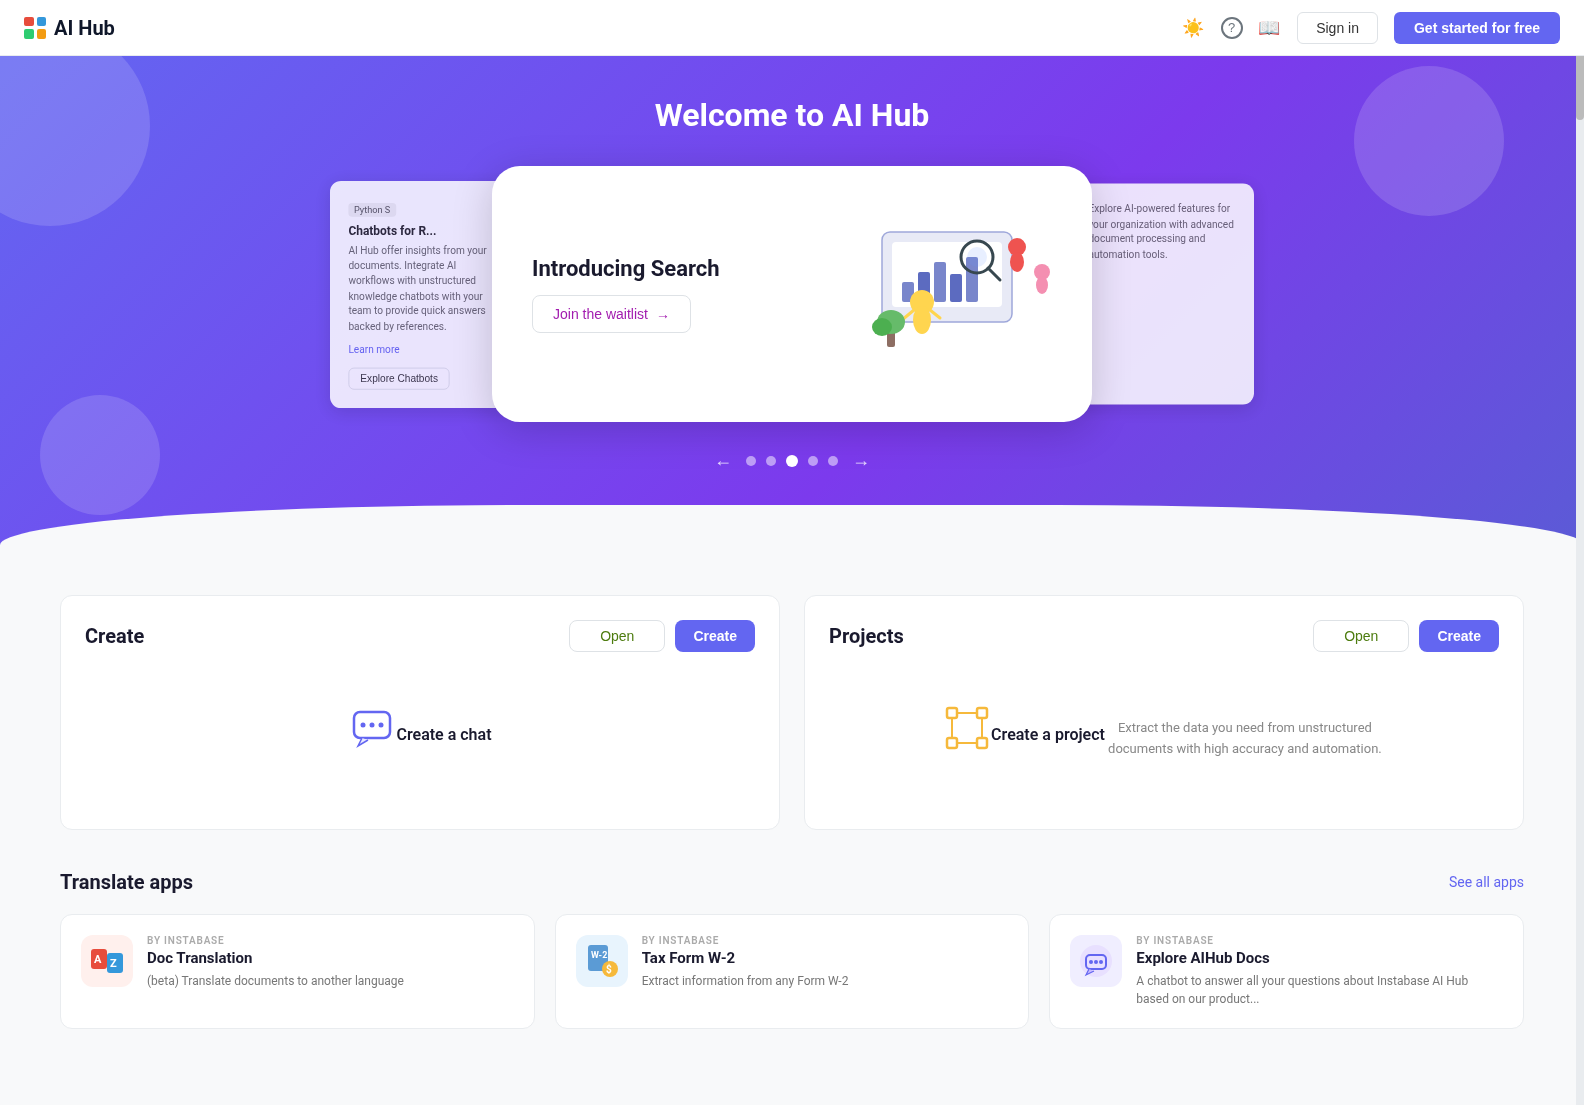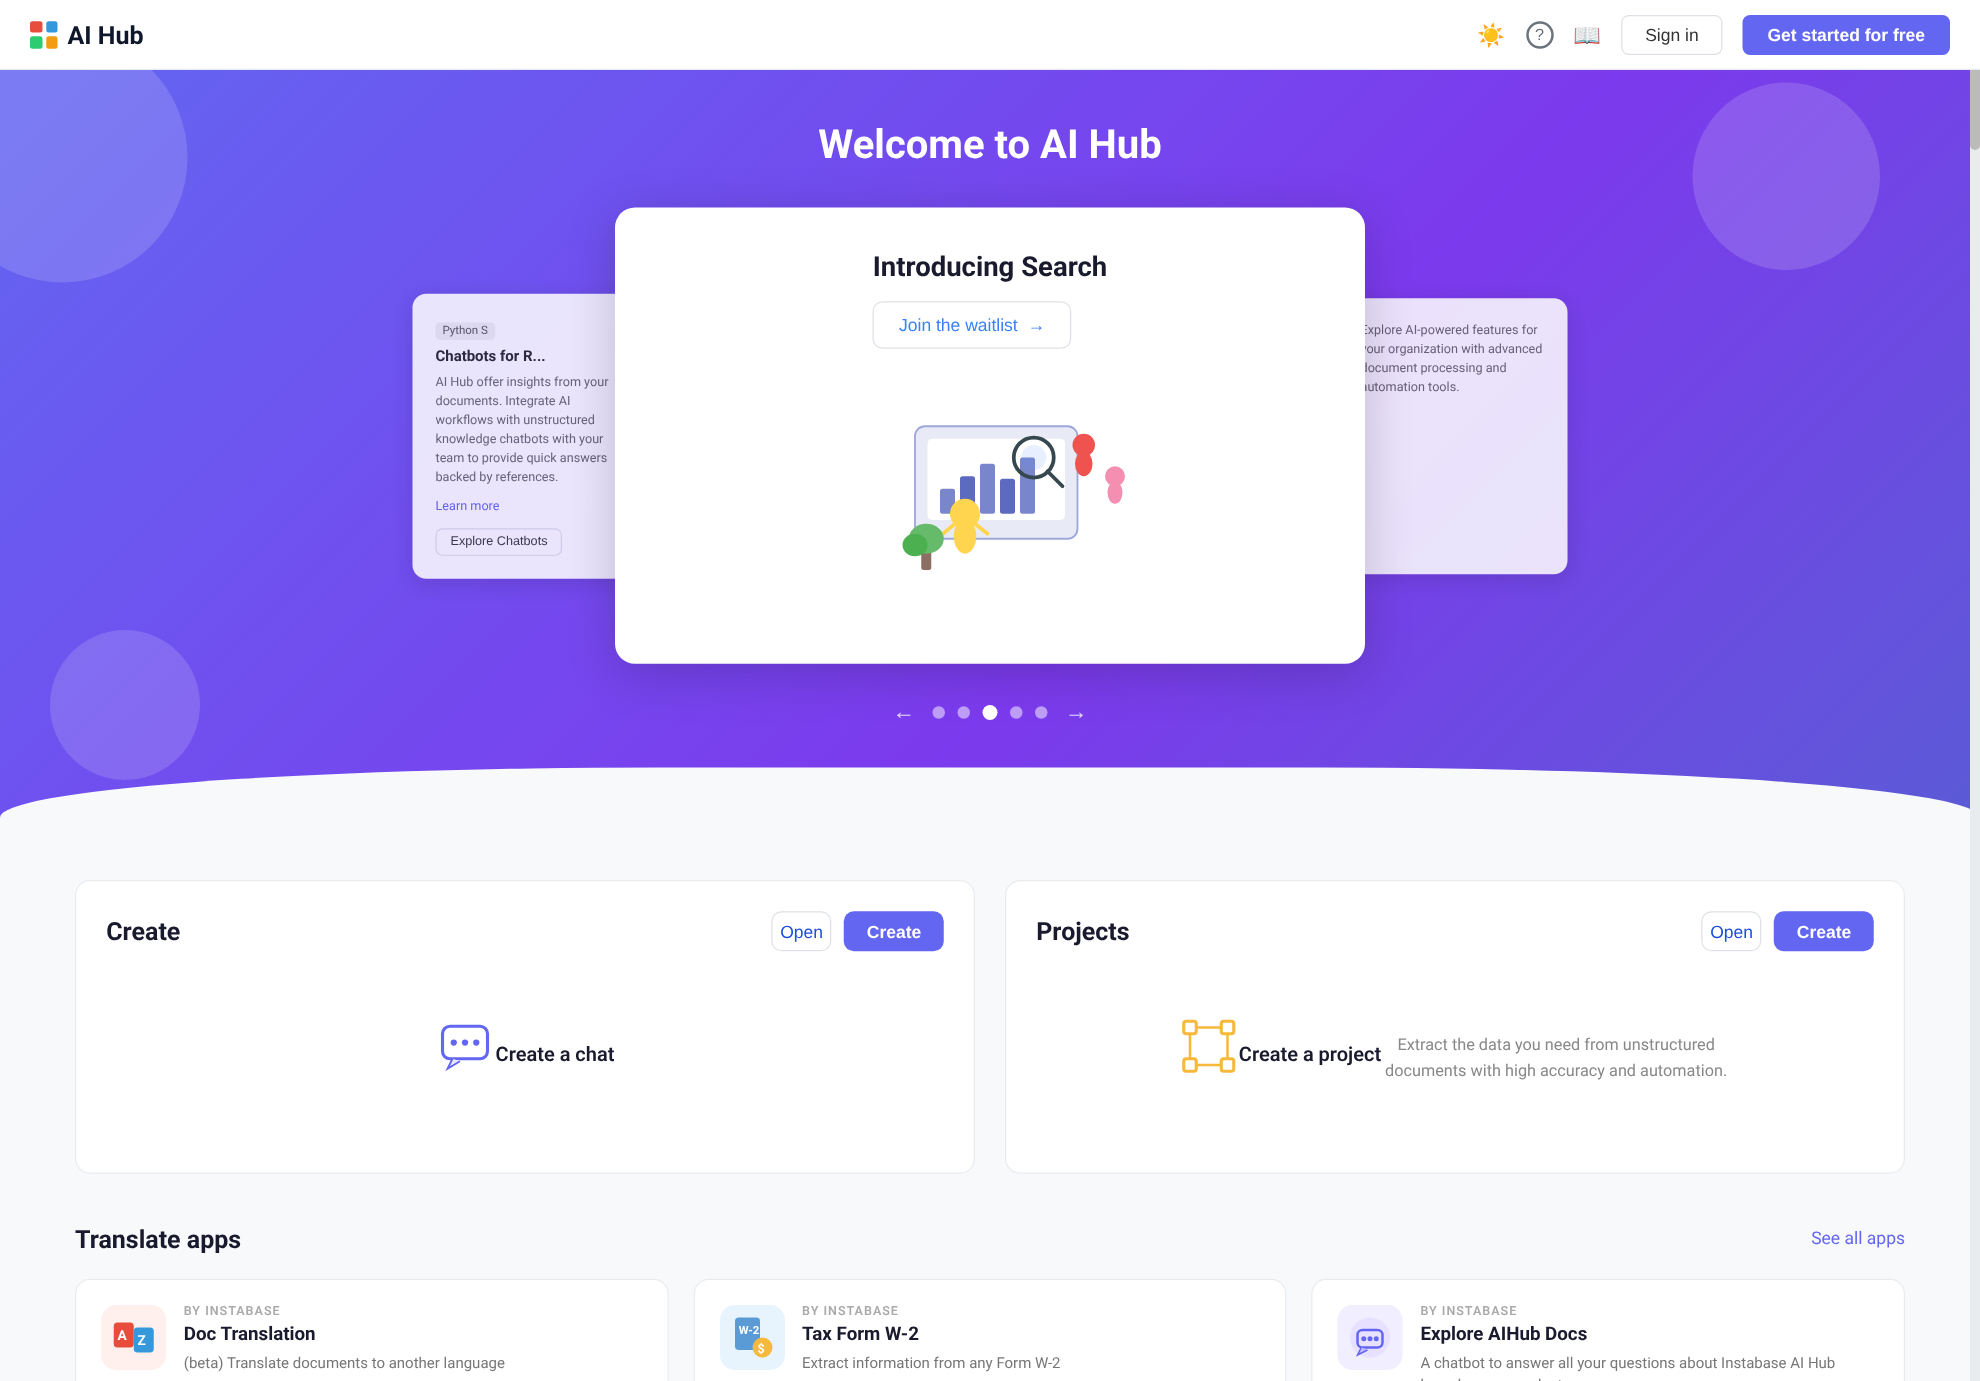--- a/index.html
+++ b/index.html
@@ -54,29 +54,29 @@
     .side-card-left { left: -20px; z-index: 1; transform: scale(0.92); }
     .side-card-right { right: -20px; z-index: 1; transform: scale(0.92); }
     .side-card h4 { font-size: 13px; font-weight: 700; color: #222; margin-bottom: 6px; }
     .side-card .tag { font-size: 10px; background: #f0f0f0; border-radius: 4px; padding: 2px 6px; color: #555; display: inline-block; margin-bottom: 8px; }
     .side-card p { font-size: 11px; color: #666; line-height: 1.5; }
     .side-card .learn-more { display: inline-block; margin-top: 10px; font-size: 11px; color: #6366f1; text-decoration: none; }
     .side-card .explore-btn { margin-top: 12px; background: #fff; border: 1.5px solid #dee2e6; color: #333; padding: 5px 12px; border-radius: 6px; font-size: 11px; cursor: pointer; }
 
     
     .main-card {
-      background: #fff; border-radius: 16px; padding: 36px 40px;
+      background: #fff; border-radius: 28px; padding: 36px 40px;
       width: 600px; z-index: 3; box-shadow: 0 8px 40px rgba(0,0,0,0.18);
-      display: flex; align-items: center; gap: 32px; flex-direction: column;
+      display: flex; align-items: center; gap: 32px;
     }
     .main-card-content { flex: 1; }
     .main-card-content h2 { font-size: 22px; font-weight: 700; color: #1a1a2e; margin-bottom: 14px; }
     .main-card-content p { font-size: 14px; color: #555; line-height: 1.65; margin-bottom: 24px; }
     .btn-waitlist {
-      background: #fff; border: 1.5px solid #dee2e6; color: #3b82f6;
+      background: #fff; border: 1.5px solid #dee2e6; color: #a21caf;
       padding: 10px 20px; border-radius: 8px; font-size: 14px; font-weight: 500;
       cursor: pointer; display: inline-flex; align-items: center; gap: 8px;
     }
     .main-card-image { width: 220px; flex-shrink: 0; }
     .search-illustration { width: 100%; height: 180px; }
 
     
     .carousel-controls { display: flex; align-items: center; justify-content: center; gap: 10px; margin-top: 24px; position: relative; z-index: 2; }
     .dot { width: 10px; height: 10px; border-radius: 50%; background: rgba(255,255,255,0.5); cursor: pointer; }
     .dot.active { background: #fff; width: 12px; height: 12px; }
@@ -84,21 +84,21 @@
 
     
     .content-section { background: #f8f9fa; padding: 40px 60px; }
 
     
     .panels-grid { display: grid; grid-template-columns: 1fr 1fr; gap: 24px; margin-bottom: 40px; }
     .panel { background: #fff; border-radius: 12px; padding: 24px; border: 1px solid #e9ecef; }
     .panel-header { display: flex; align-items: center; justify-content: space-between; margin-bottom: 20px; }
     .panel-title { font-size: 20px; font-weight: 700; color: #1a1a2e; }
     .panel-btns { display: flex; gap: 10px; }
-    .btn-open { background: #fff; border: 1.5px solid #dee2e6; color: #1d4ed8; padding: 7px 6px; border-radius: 8px; font-size: 14px; font-weight: 500; cursor: pointer; }
+    .btn-open { background: #fff; border: 1.5px solid #dee2e6; color: #4d7c0f; padding: 7px 30px; border-radius: 8px; font-size: 14px; font-weight: 500; cursor: pointer; }
     .btn-create { background: #6366f1; color: #fff; border: none; padding: 7px 18px; border-radius: 8px; font-size: 14px; font-weight: 600; cursor: pointer; }
     .panel-empty { display: flex; flex-direction: row; align-items: center; justify-content: center; padding: 32px 20px; text-align: center; }
     .panel-empty-icon { font-size: 36px; margin-bottom: 12px; }
     .panel-empty h3 { font-size: 16px; font-weight: 600; color: #1a1a2e; margin-bottom: 8px; }
     .panel-empty p { font-size: 13px; color: #888; line-height: 1.6; max-width: 280px; }
 
     
     .featured-header { display: flex; align-items: center; justify-content: space-between; margin-bottom: 20px; }
     .featured-title { font-size: 20px; font-weight: 700; color: #1a1a2e; }
     .see-all-link { font-size: 14px; color: #6366f1; text-decoration: none; cursor: pointer; }

